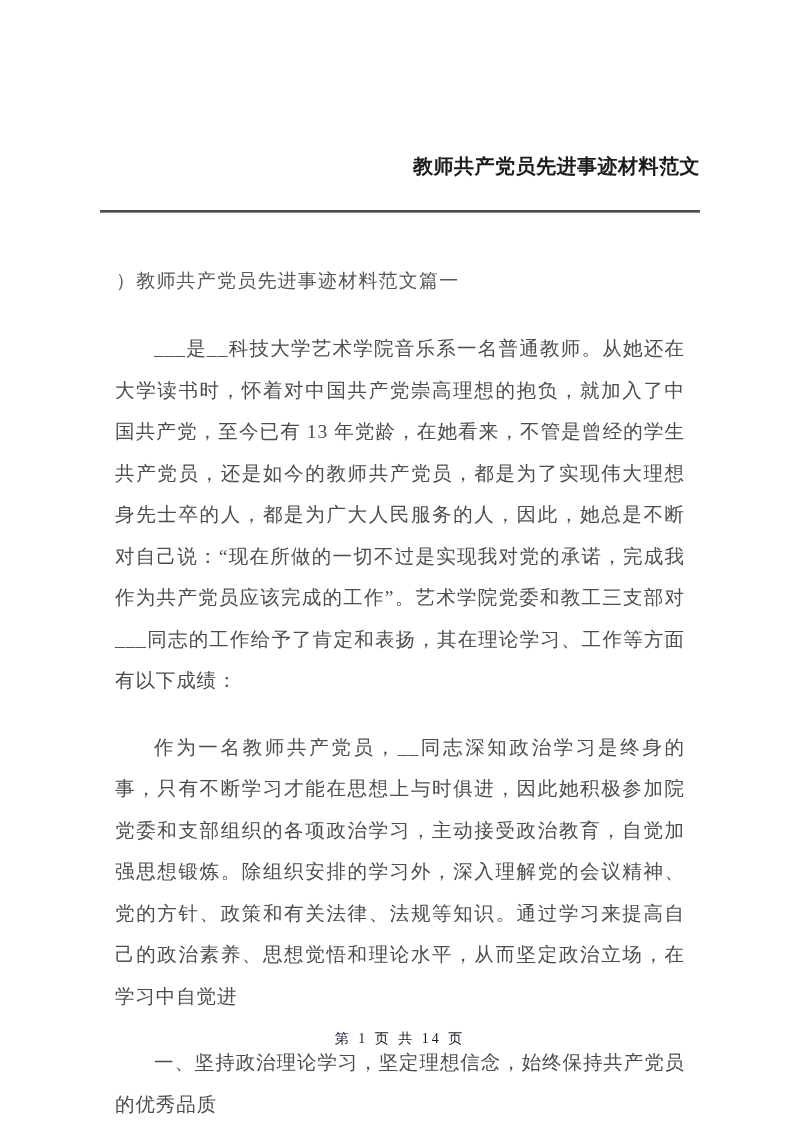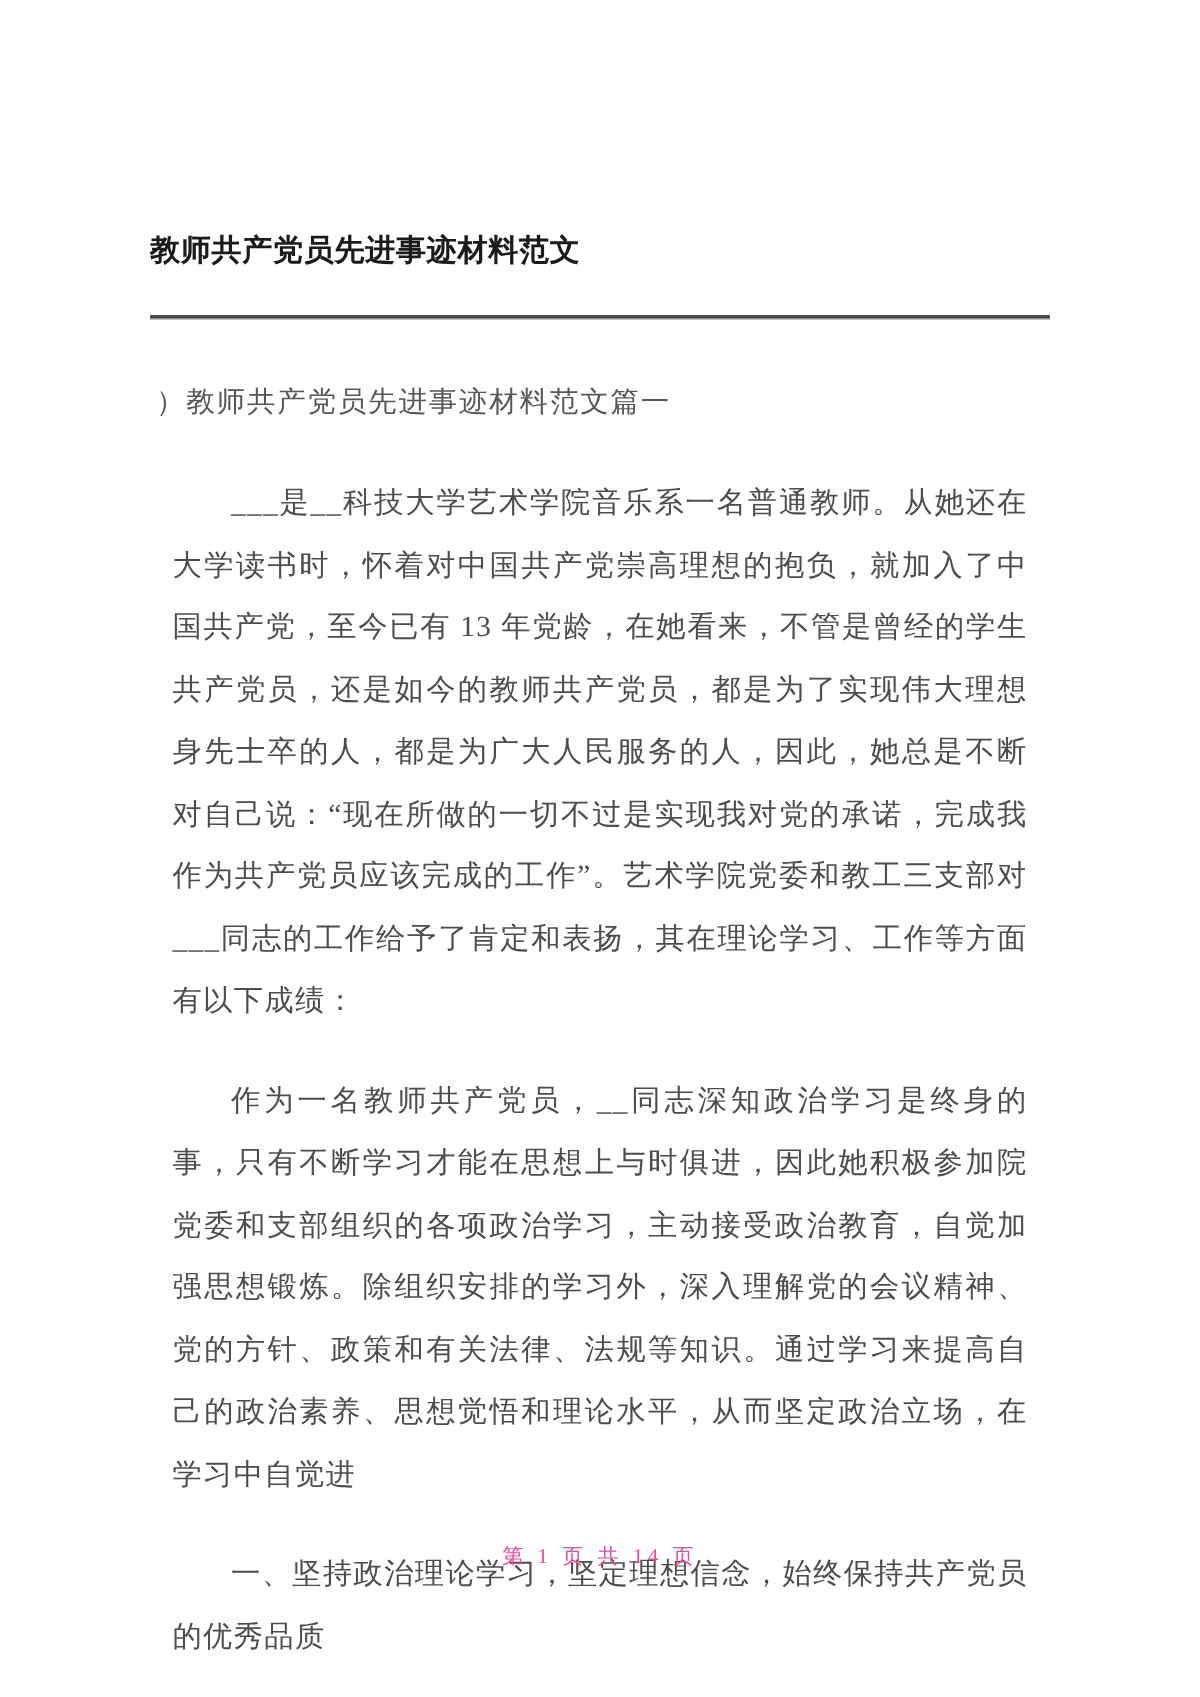--- a/index.html
+++ b/index.html
@@ -27,41 +27,41 @@
   .content {
     position: absolute;
     left: 100px;
     top: 0;
     width: 600px;
   }
 
   .doc-title {
     margin: 0;
     padding-top: 152px;
-    text-align: left;
+    text-align: right;
     font-family: "DejaVu Sans", "Liberation Sans", sans-serif;
     font-weight: bold;
     font-size: 20px;
     line-height: 28px;
     letter-spacing: 0.5px;
     color: #1b1b1b;
     white-space: nowrap;
   }
 
   .title-rule {
     margin-top: 30px;
     height: 0;
     border: 0;
     border-top: 2px solid #4d4d4d;
     border-bottom: 1px solid #8c8c8c;
     width: 600px;
   }
 
   .subtitle-line {
-    margin: 4px;
+    margin: 16px;
     padding-top: 35px;
     font-size: 19px;
     line-height: 34px;
     color: #575757;
     letter-spacing: 1.2px;
     font-family: "Liberation Serif", "DejaVu Serif", serif;
   }
 
   .body-para {
     margin: 15px;
@@ -81,21 +81,21 @@
   }
 
   .footer {
     position: absolute;
     left: 0;
     top: 1028px;
     width: 800px;
     text-align: center;
     font-size: 14px;
     line-height: 22px;
-    color: #ec4899;
+    color: #0f172a;
     letter-spacing: 3px;
     font-family: "Liberation Serif", "DejaVu Serif", serif;
   }
   .footer span { letter-spacing: 3px; }
 </style>
 </head>
 <body>
 
 <div class="page">
   <div class="content">

